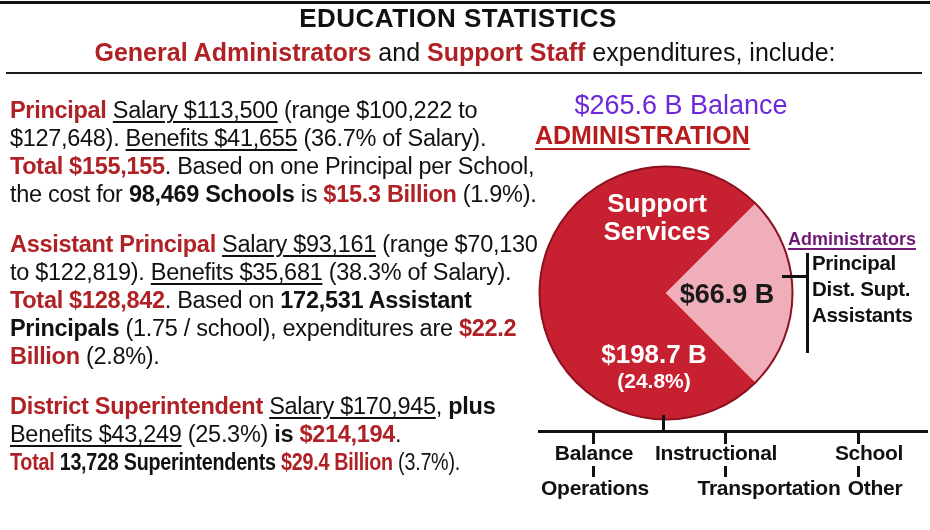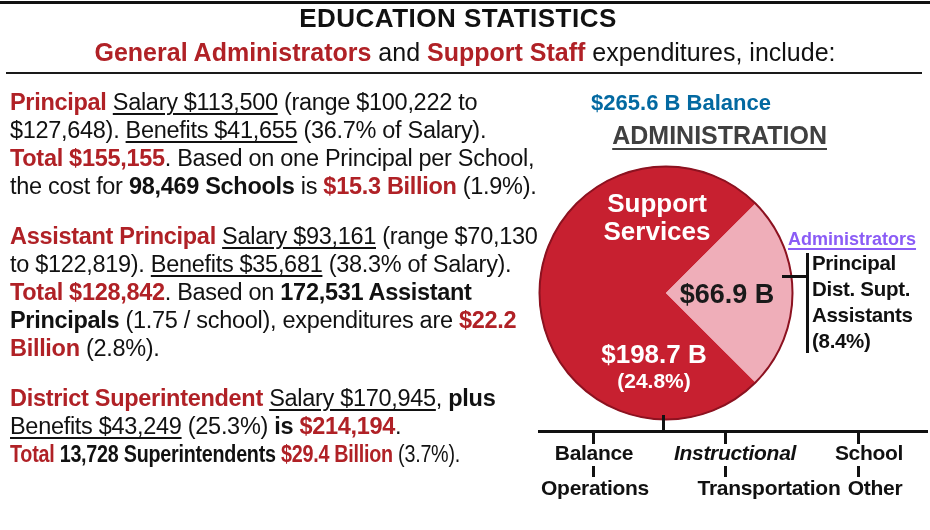--- a/index.html
+++ b/index.html
@@ -20,52 +20,52 @@
   }
   .subtitle {
     left: 0; top: 38px; width: 930px;
     text-align: center; font-size: 25px; color: #111111;
   }
   .subtitle .red { color: #B02126; font-weight: bold; }
   .divider { left: 6px; top: 72px; width: 916px; height: 2px; background: #1a1a1a; }
 
   
   .left-col {
-    left: 10px; top: 88px; width: 530px;
+    left: 10px; top: 96px; width: 530px;
     font-size: 23.5px; line-height: 28px; letter-spacing: -0.3px; color: #111111;
   }
   .left-col p { margin-bottom: 22px; }
   .rb { color: #B02126; font-weight: bold; }
   .bb { font-weight: bold; color: #111111; }
   .u  { text-decoration: underline; text-underline-offset: 3px; text-decoration-thickness: 1.5px; }
   .condensed {
     display: inline-block; white-space: nowrap;
     transform: scaleX(0.84); transform-origin: 0 60%;
   }
 
   
   .balance-title {
     left: 535px; top: 90px; width: 292px; text-align: center;
-    font-size: 22px; font-weight: bold; color: #0369a1;
+    font-size: 27px; font-weight: normal; color: #6d28d9;
   }
   .administration-label {
-    left: 535px; top: 121px; width: 292px; text-align: right;
-    font-size: 25px; font-weight: bold; color: #404040;
+    left: 535px; top: 121px; width: 292px; text-align: left;
+    font-size: 25px; font-weight: bold; color: #b91c1c;
     text-decoration: underline; text-underline-offset: 4px; text-decoration-thickness: 2px;
   }
   .pie-svg { left: 537px; top: 164px; width: 258px; height: 258px; }
   .pie-white-label { font-weight: bold; fill: #ffffff; }
   .pie-black-label { font-weight: bold; fill: #1a1a1a; }
 
   
   .callout-hline { left: 782px; top: 275px; width: 26px; height: 3px; background: #111111; }
   .callout-vline { left: 806px; top: 253px; width: 3px; height: 100px; background: #111111; }
   .callout-title {
     left: 788px; top: 229px; width: 140px;
-    font-size: 18px; font-weight: bold; color: #8b5cf6;
+    font-size: 18px; font-weight: bold; color: #701a75;
     text-decoration: underline; text-underline-offset: 3px; text-decoration-thickness: 1.5px;
   }
   .callout-lines {
     left: 812px; top: 250px; width: 118px;
     font-size: 20.5px; line-height: 26px; font-weight: bold; color: #111111;
     letter-spacing: -0.3px;
   }
 
   
   .axis-line { left: 538px; top: 430px; width: 390px; height: 3px; background: #111111; }
@@ -116,32 +116,31 @@
   <text x="117" y="224" text-anchor="middle" font-size="21" class="pie-white-label">(24.8%)</text>
 </svg>
 
 <div class="abs callout-hline"></div>
 <div class="abs callout-vline"></div>
 <div class="abs callout-title">Administrators</div>
 <div class="abs callout-lines">
   <div>Principal</div>
   <div>Dist. Supt.</div>
   <div>Assistants</div>
-  <div>(8.4%)</div>
 </div>
 
 <div class="abs axis-line"></div>
 <div class="abs pie-tick"></div>
 
 <div class="abs tick r1" style="left:592px;"></div>
 <div class="abs tick r1" style="left:724px;"></div>
 <div class="abs tick r1" style="left:857px;"></div>
 
 <div class="abs axis-label r1" style="left:594px;">Balance</div>
-<div class="abs axis-label r1" style="left:735px;font-style:italic;">Instructional</div>
+<div class="abs axis-label r1" style="left:716px;">Instructional</div>
 <div class="abs axis-label r1" style="left:869px;">School</div>
 
 <div class="abs tick r2" style="left:592px;"></div>
 <div class="abs tick r2" style="left:724px;"></div>
 <div class="abs tick r2" style="left:857px;"></div>
 
 <div class="abs axis-label r2" style="left:595px;">Operations</div>
 <div class="abs axis-label r2" style="left:769px;">Transportation</div>
 <div class="abs axis-label r2" style="left:875px;">Other</div>
 

